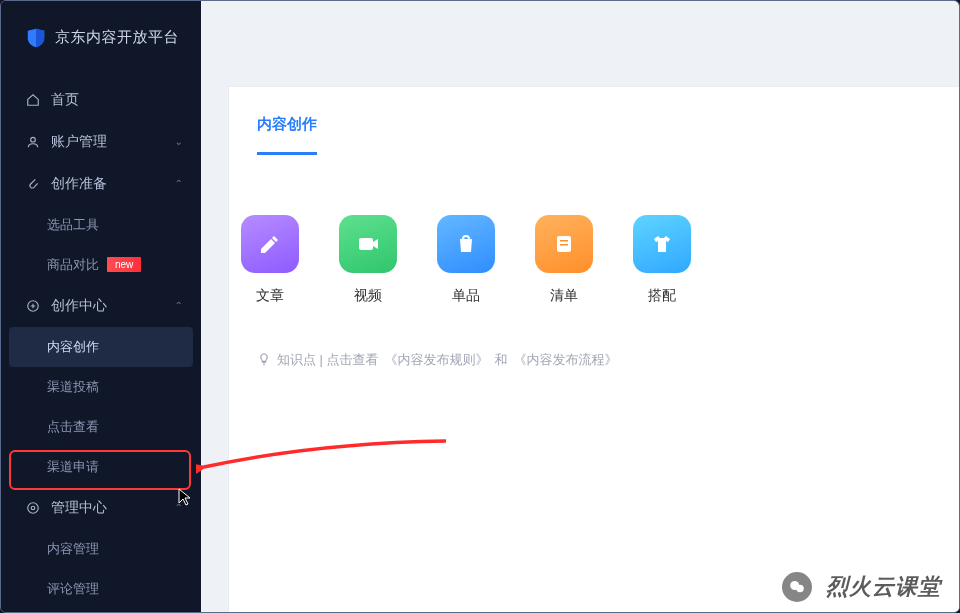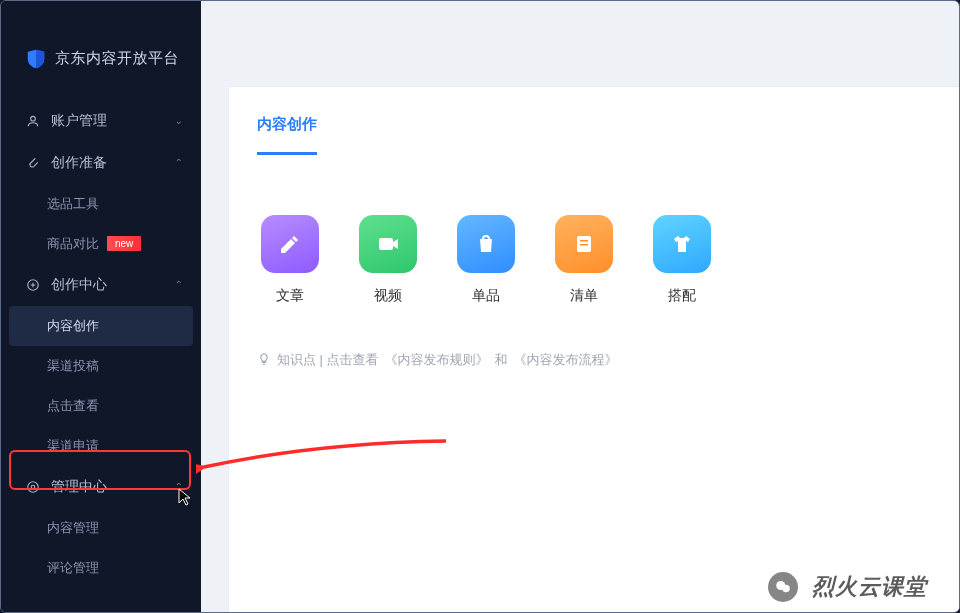--- a/index.html
+++ b/index.html
@@ -89,21 +89,21 @@
   }
   .tab {
     font-size: 15px; font-weight: 600;
     color: #2a7efc;
     padding-bottom: 18px;
     border-bottom: 3px solid #2a7efc;
   }
 
   .tiles {
     display: flex; gap: 40px;
-    padding: 60px 28px 24px 32px;
+    padding: 60px 28px 24px 12px;
   }
   .tile { display: flex; flex-direction: column; align-items: center; gap: 14px; cursor: pointer; }
   .tile-icon {
     width: 58px; height: 58px; border-radius: 14px;
     display: flex; align-items: center; justify-content: center;
     color: #fff;
   }
   .g-purple { background: linear-gradient(160deg,#b78cff,#8d5bff); }
   .g-green  { background: linear-gradient(160deg,#5fe08f,#2fc66c); }
   .g-blue   { background: linear-gradient(160deg,#64b7ff,#2f8eff); }
@@ -126,21 +126,21 @@
   }
   .cursor-ptr {
     position: absolute;
     left: 176px; top: 486px;
     pointer-events: none;
   }
 
   
   .watermark {
     position: absolute;
-    right: 32px; bottom: 10px;
+    right: 18px; bottom: 10px;
     display: flex; align-items: center; gap: 14px;
     color: #555; opacity: .9;
   }
   .wm-logo {
     width: 30px; height: 30px; border-radius: 50%;
     background: #7a7a7a;
     display: flex; align-items: center; justify-content: center;
   }
   .wm-text { font-size: 22px; font-weight: 600; color: #4b4b4b; font-style: italic; letter-spacing: 1px; }
 </style>
@@ -152,20 +152,28 @@
     <span class="logo-mark">
       <svg width="22" height="22" viewBox="0 0 24 24">
           <path d="M3 4 L12 2 L21 4 L21 12 C21 17 17 21 12 22 C7 21 3 17 3 12 Z" fill="#2f7cff"></path>
           <path d="M12 2 L21 4 L21 12 C21 17 17 21 12 22 Z" fill="#1e54d8"></path>
         </svg>
     </span>
     <span class="logo-text">京东内容开放平台</span>
   </div>
 
   <nav class="nav">
+    <div class="nav-item">
+      <span class="icon">
+          <svg width="14" height="14" viewBox="0 0 24 24" fill="none" stroke="#b8bfd6" stroke-width="2">
+            <path d="M3 11 L12 3 L21 11 V21 H3 Z"></path>
+          </svg>
+        </span>
+      <span>首页</span>
+    </div>
 
     <div class="nav-item">
       <span class="icon">
           <svg width="14" height="14" viewBox="0 0 24 24" fill="none" stroke="#b8bfd6" stroke-width="2">
             <circle cx="12" cy="8" r="4"></circle>
             <path d="M4 21c0-4 4-6 8-6s8 2 8 6"></path>
           </svg>
         </span>
       <span>账户管理</span>
       <span class="chev">⌄</span>

